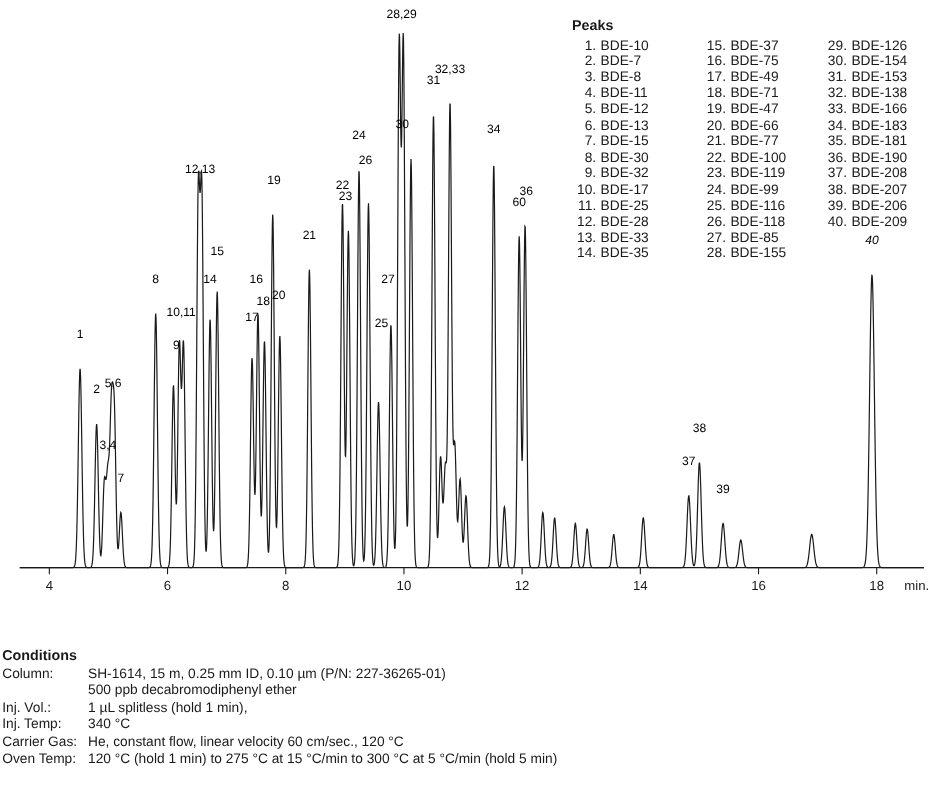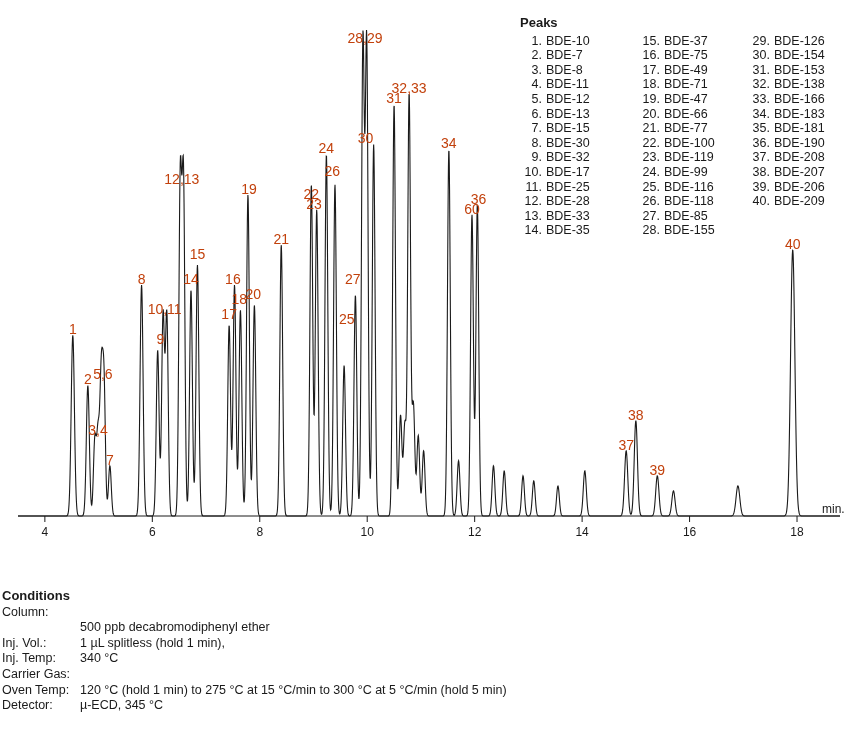--- a/index.html
+++ b/index.html
@@ -28,25 +28,24 @@
     width: 863px;
     height: 560px;
   }
   #chrom-svg {
     position: absolute;
     left: 0;
     top: 0;
   }
   .peak-label {
     position: absolute;
-    font-size: 14px;
-    color: #c2410c;
+    font-size: 11px;
+    color: #000000;
     white-space: nowrap;
     transform: translateX(-50%);
-    margin-top: 23px;
   }
   .axis-tick-label {
     position: absolute;
     font-size: 12px;
     color: #1a1a1a;
     transform: translateX(-50%);
   }
   #axis-unit {
     position: absolute;
     font-size: 12px;
@@ -160,33 +159,33 @@
         <div class="peak-label" style="left: 365.067px; top: 7.04px;">28,29</div>
         <div class="peak-label" style="left: 365.604px; top: 107.44px;">30</div>
         <div class="peak-label" style="left: 394.078px; top: 67.28px;">31</div>
         <div class="peak-label" style="left: 409.122px; top: 57.24px;">32,33</div>
         <div class="peak-label" style="left: 448.878px; top: 112.46px;">34</div>
         <div class="peak-label" style="left: 471.98px; top: 177.72px;">60</div>
         <div class="peak-label" style="left: 478.427px; top: 167.68px;">36</div>
         <div class="peak-label" style="left: 626.173px; top: 413.66px;">37</div>
         <div class="peak-label" style="left: 635.843px; top: 383.54px;">38</div>
         <div class="peak-label" style="left: 657.333px; top: 438.76px;">39</div>
-        <div class="peak-label" style="left: 792.722px; top: 212.86px;">40</div>
+        <div class="peak-label" style="left: 792.722px; top: 212.86px; font-style: italic;">40</div>
       </div>
     <div id="tick-labels-layer">
         <div class="axis-tick-label" style="left: 44.8627px; top: 525px;">4</div>
         <div class="axis-tick-label" style="left: 152.314px; top: 525px;">6</div>
         <div class="axis-tick-label" style="left: 259.765px; top: 525px;">8</div>
         <div class="axis-tick-label" style="left: 367.216px; top: 525px;">10</div>
         <div class="axis-tick-label" style="left: 474.667px; top: 525px;">12</div>
         <div class="axis-tick-label" style="left: 582.118px; top: 525px;">14</div>
         <div class="axis-tick-label" style="left: 689.569px; top: 525px;">16</div>
         <div class="axis-tick-label" style="left: 797.02px; top: 525px;">18</div>
       </div>
-    <div id="axis-unit" style="left: 822px; top: 502px;">min.</div>
+    <div id="axis-unit" style="left: 822px; top: 525px;">min.</div>
   </div>
 
   <div id="peaks-legend">
     <div class="legend-title">Peaks</div>
     <div class="legend-cols">
       <div class="legend-col c1">
           <div class="legend-item">
             <span class="legend-num">1.</span>
             <span>BDE-10</span>
           </div>
@@ -352,40 +351,38 @@
           </div>
         </div>
     </div>
   </div>
 
   <div id="conditions">
     <div class="cond-title">Conditions</div>
     <div id="cond-rows">
         <div class="cond-row">
           <div class="cond-key">Column:</div>
+          <div class="cond-val">SH-1614, 15 m, 0.25 mm ID, 0.10 µm (P/N: 227-36265-01)</div>
         </div>
         <div class="cond-row">
           <div class="cond-key"></div>
           <div class="cond-val">500 ppb decabromodiphenyl ether</div>
         </div>
         <div class="cond-row">
           <div class="cond-key">Inj. Vol.:</div>
           <div class="cond-val">1 µL splitless (hold 1 min),</div>
         </div>
         <div class="cond-row">
           <div class="cond-key">Inj. Temp:</div>
           <div class="cond-val">340 °C</div>
         </div>
         <div class="cond-row">
           <div class="cond-key">Carrier Gas:</div>
+          <div class="cond-val">He, constant flow, linear velocity 60 cm/sec., 120 °C</div>
         </div>
         <div class="cond-row">
           <div class="cond-key">Oven Temp:</div>
           <div class="cond-val">120 °C (hold 1 min) to 275 °C at 15 °C/min to 300 °C at 5 °C/min (hold 5 min)</div>
         </div>
-        <div class="cond-row">
-          <div class="cond-key">Detector:</div>
-          <div class="cond-val">µ-ECD, 345 °C</div>
-        </div>
       </div>
   </div>
 
 </div>
 
 </body></html>

